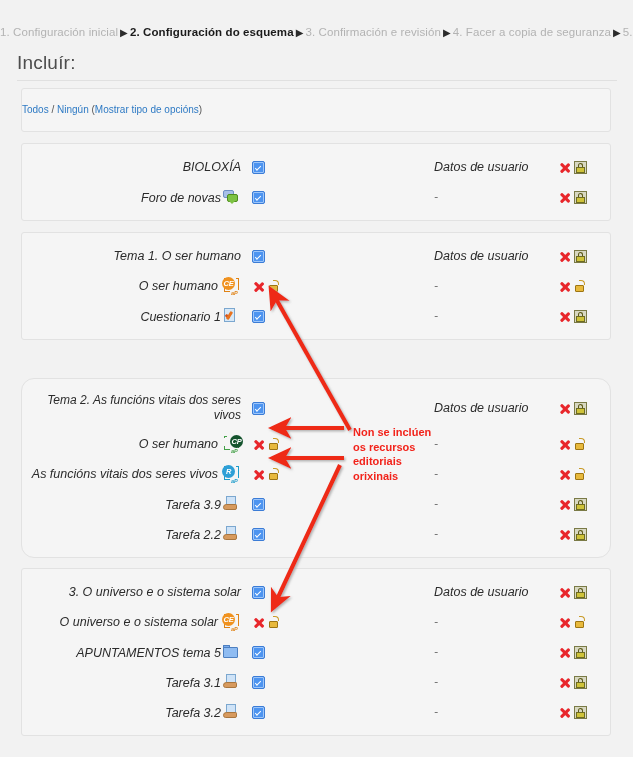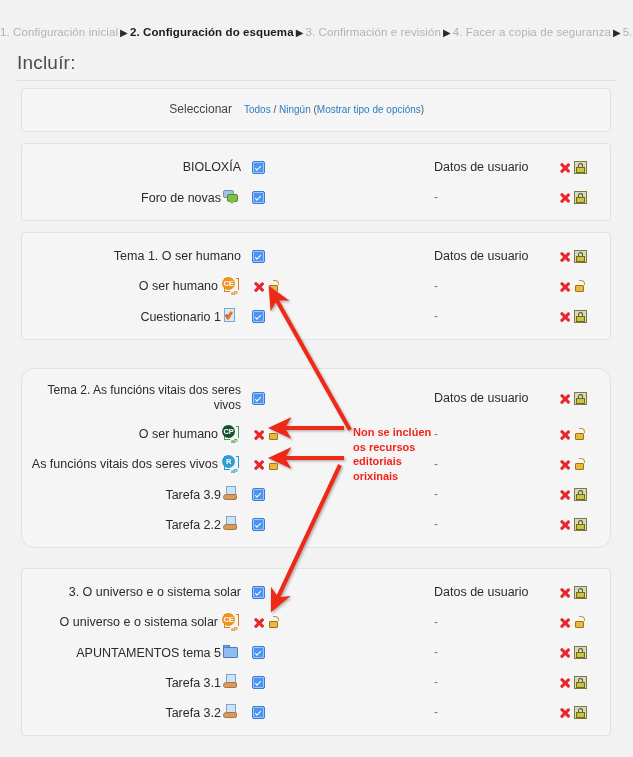--- a/index.html
+++ b/index.html
@@ -35,21 +35,21 @@
   .panel{
     position:absolute;left:21px;width:590px;
     background:#f5f5f5;
     border:1px solid #e2e2e2;
     border-radius:3px;
     box-sizing:border-box;
   }
 
   .row{
     display:flex;align-items:center;
-    height:30px;box-sizing:border-box;
+    height:30px;box-sizing:border-box;font-style:italic;
   }
   .row.tall{height:42px;align-items:center;}
 
   
   .c-label{
     width:222px;text-align:right;font-size:12.5px;color:#2b2b2b;
     padding-right:3px;box-sizing:border-box;line-height:15px;
   }
   .c-label.small{font-size:12px;}
   
@@ -137,21 +137,21 @@
   .badge-ico .brk.b{border-color:#1e9ccb;}
   .badge-ico .cut{position:absolute;background:#f5f5f5;}
   .badge-ico .cut.t{left:6px;top:0px;width:9px;height:3px;}
   .badge-ico .cut.l{left:2px;top:3px;width:3px;height:8px;}
   .badge-ico .circ{
     position:absolute;left:1px;top:0px;width:13px;height:13px;border-radius:50%;
     background:#f0921f;color:#fff;font-size:7.5px;font-weight:bold;
     text-align:center;line-height:13px;font-family:"Liberation Sans",sans-serif;
     letter-spacing:-.3px;
   }
-  .badge-ico .circ.g{background:#14532d;}
+  .badge-ico .circ.g{background:#14532d;margin-left:8px;}
   .badge-ico .circ.b{background:#2e9fd6;}
   .badge-ico .ap{
     position:absolute;left:9px;bottom:-1px;font-size:5.5px;color:#e08214;font-weight:bold;
     background:#f5f5f5;padding:0 1px;line-height:6px;
   }
   .badge-ico .ap.g{color:#43a047;}
   .badge-ico .ap.b{color:#1e9ccb;}
 
   
   .ico-forum .b1{position:absolute;left:0;top:1px;width:11px;height:8px;background:#a8c0e8;border:1px solid #6f8fc4;border-radius:2px;box-sizing:border-box;}
@@ -186,21 +186,20 @@
 <div class="page">
 
   <div class="crumbs">
     <span>1. Configuración inicial</span><span class="sep">▶</span><span class="cur">2. Configuración do esquema</span><span class="sep">▶</span><span>3. Confirmación e revisión</span><span class="sep">▶</span><span>4. Facer a copia de seguranza</span><span class="sep">▶</span><span>5. Completa</span>
   </div>
 
   <div class="heading">Incluír:</div>
 
   <div class="panel" id="panel-select" style="top:88px;height:44px;">
     <div class="selrow">
-      <div class="sel-label">Seleccionar</div>
       <div class="sel-links">
         <a href="#">Todos</a>
         <span class="slash">/</span>
         <a href="#">Ningún</a>
         <span class="paren">(</span><a href="#">Mostrar tipo de opcións</a><span class="paren">)</span>
       </div>
     </div>
   </div>
 
   <div id="sections-host">
@@ -284,21 +283,21 @@
           <div class="c-udctrl">
             <span class="xmark"></span>
             <span class="lock">
               <span class="body"></span>
               <span class="shk"></span>
             </span>
           </div>
         </div>
         <div style="height:8px"></div>
       </div>
-      <div class="panel" style="top: 368px; border-radius: 13px;">
+      <div class="panel" style="top: 378px; border-radius: 13px;">
         <div style="height:8px"></div>
         <div class="row tall">
           <div class="c-label small"><span>Tema 2. As funcións vitais dos seres vivos</span></div>
           <div class="c-ctrl">
             <span class="cb"></span>
           </div>
           <div class="c-gap"></div>
           <div class="c-ud">Datos de usuario</div>
           <div class="c-udctrl">
             <span class="xmark"></span>

